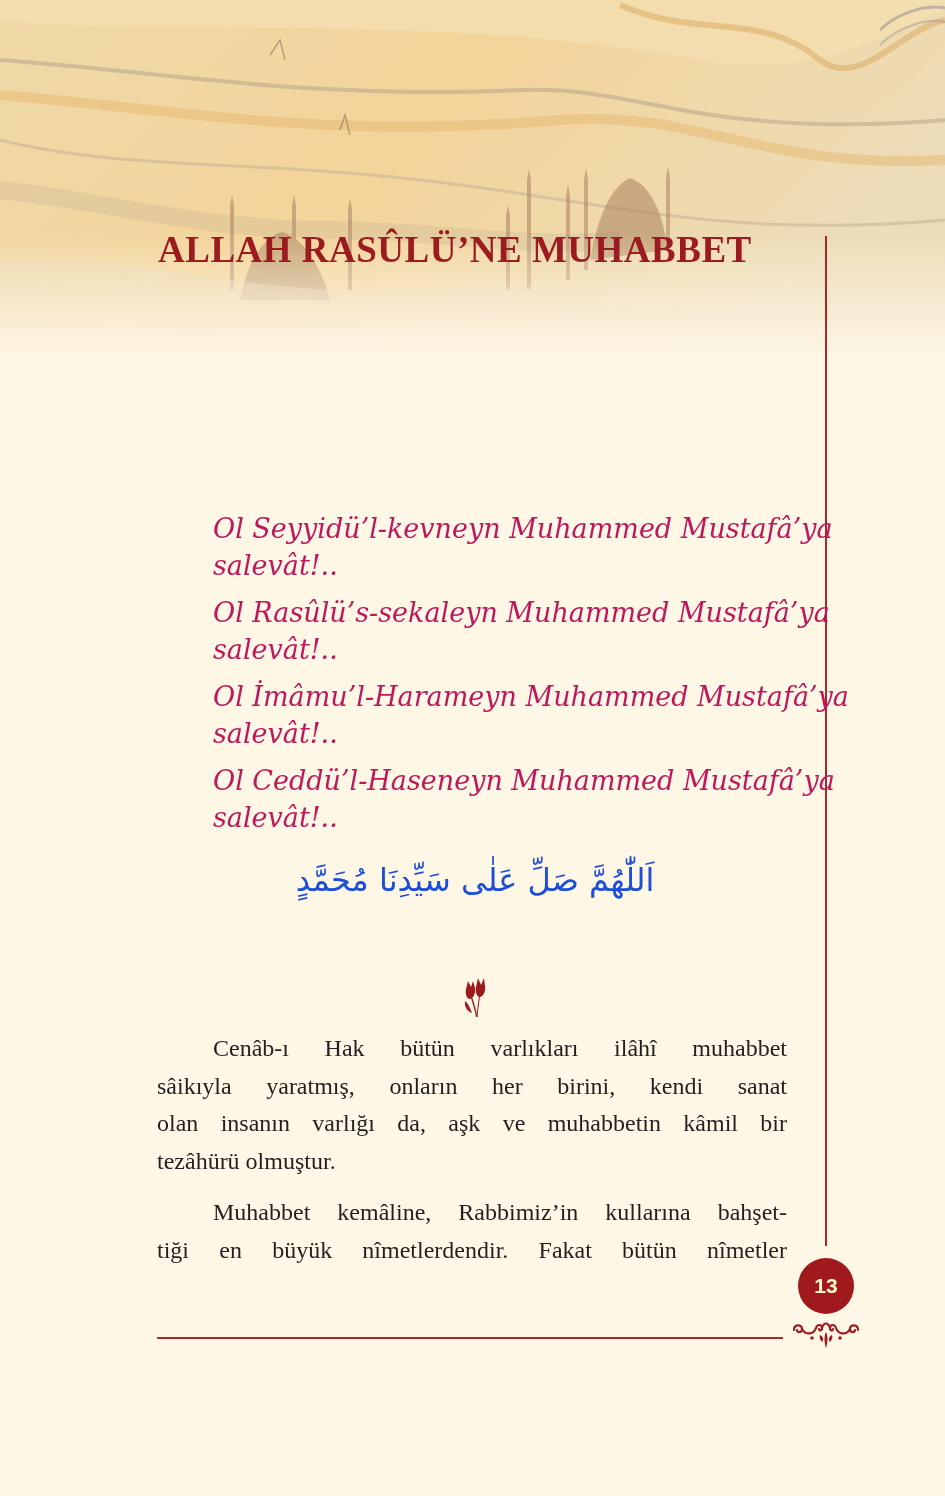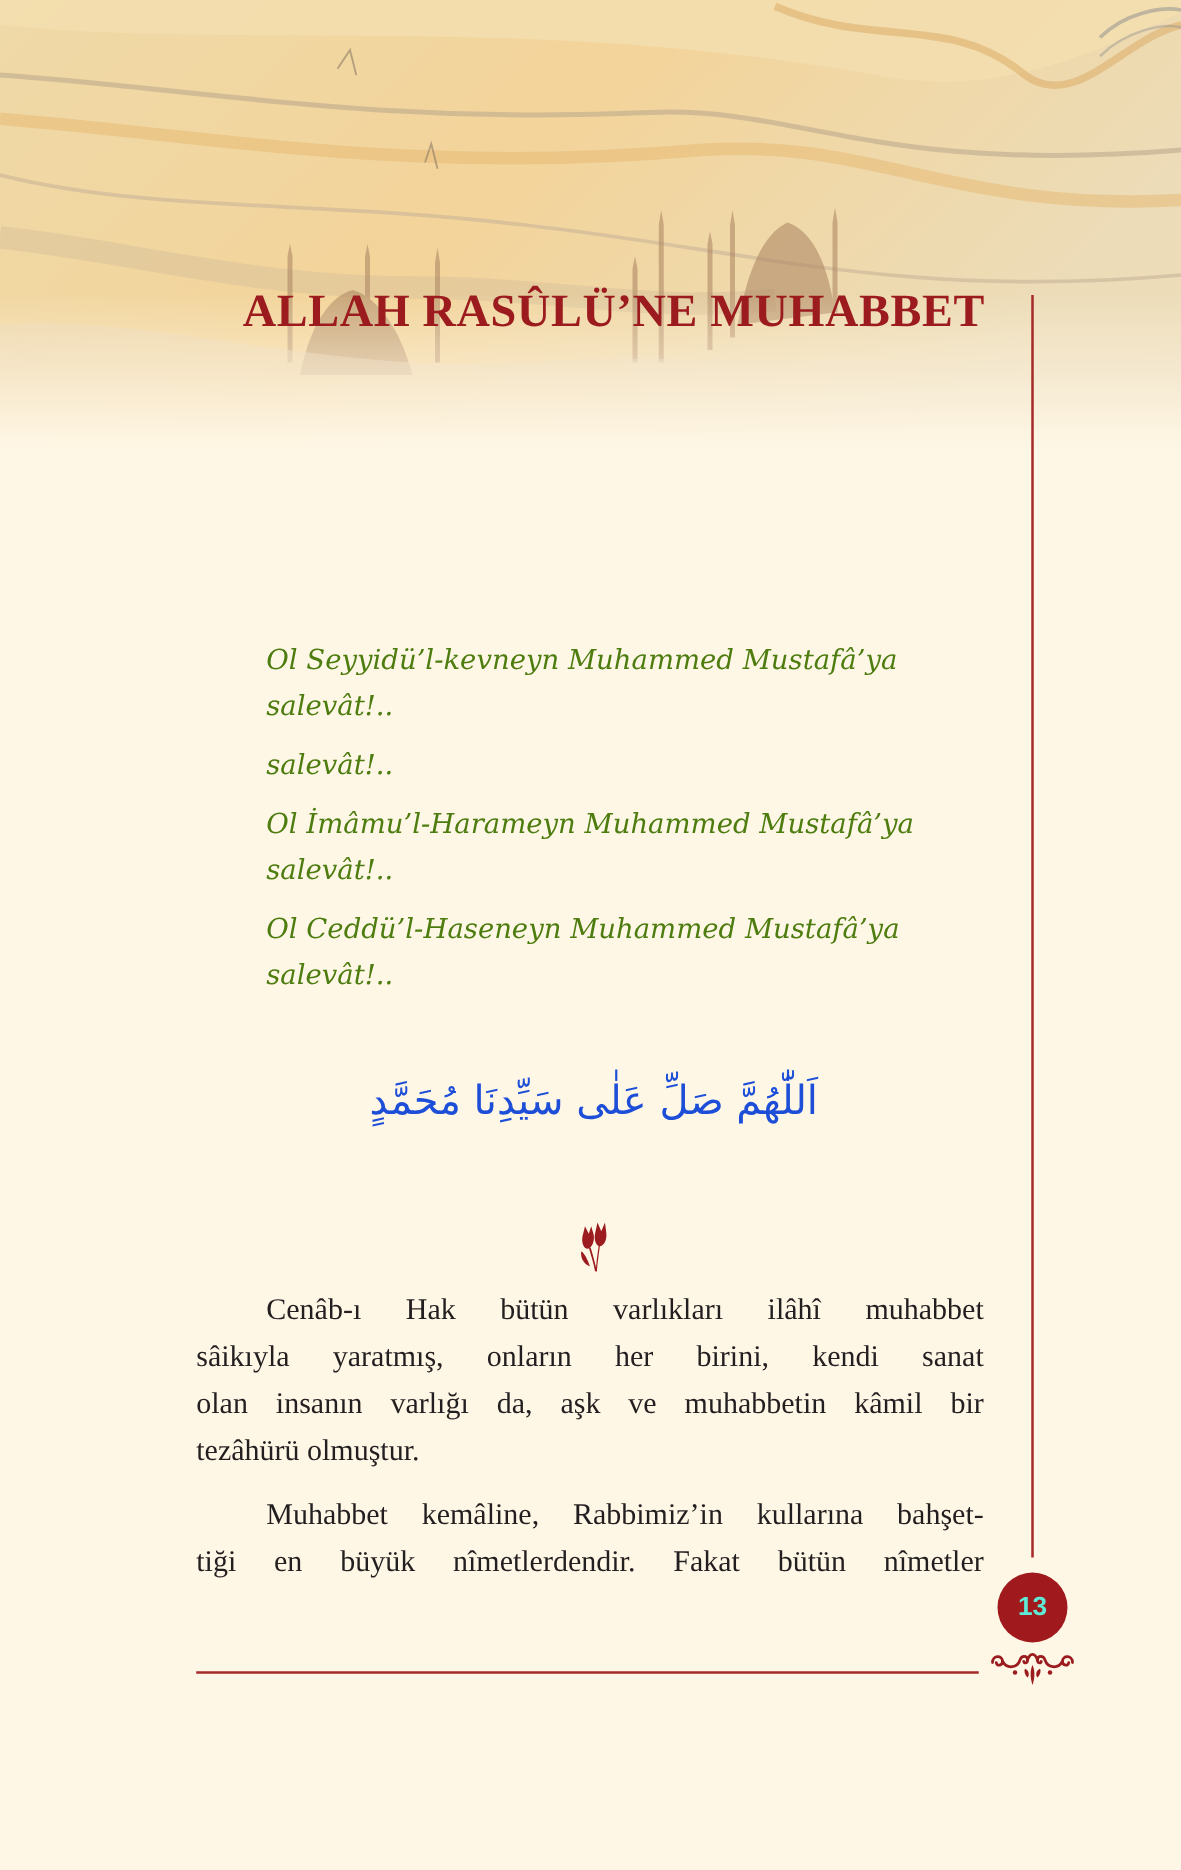--- a/index.html
+++ b/index.html
@@ -20,37 +20,36 @@
       position: absolute;
       left: 158px; top: 226px;
       width: 630px;
       font-family: "Liberation Serif", "DejaVu Serif", serif;
       font-weight: bold;
       font-size: 37px;
       letter-spacing: 0.5px;
       color: #9b1b1e;
       white-space: nowrap;
       line-height: 48px;
-      text-align: right;
     }
     .vrule {
       position: absolute; left: 825px; top: 236px;
       width: 2px; height: 1010px; background: #a52a2a;
     }
     .verses {
       position: absolute; left: 213px; top: 510px; width: 600px;
     }
     .verse { margin-bottom: 10px; }
     .verse-line {
       font-family: "DejaVu Serif", serif;
       font-style: italic;
-      font-size: 22px;
+      font-size: 27px;
       line-height: 37px;
       white-space: nowrap;
-      color: #4d7c0f;
+      color: #be185d;
     }
     .arabic {
       position: absolute; left: 250px; top: 855px; width: 450px;
       text-align: center; direction: rtl;
       font-family: "DejaVu Sans", sans-serif;
       font-size: 32px; line-height: 50px; color: #1d4ed8;
     }
     .tulip {
       position: absolute; left: 458px; top: 975px; width: 40px; height: 44px;
     }
@@ -60,21 +59,21 @@
       font-size: 24px; line-height: 37.5px; color: #231f20;
     }
     .para { text-align: justify; margin: 0 0 14px 0; }
     .para .ln { display: block; text-align: justify; text-align-last: justify; white-space: nowrap; }
     .para .ln.last { text-align-last: left; }
     .para .ln.indent { padding-left: 56px; }
     .page-number {
       position: absolute; left: 798px; top: 1258px;
       width: 56px; height: 56px; border-radius: 50%;
       background: #a01a1d;
-      color: #5eead4;
+      color: #fef9c3;
       font-family: "Liberation Sans", "DejaVu Sans", sans-serif;
       font-weight: bold; font-size: 21px;
       display: flex; align-items: center; justify-content: center;
     }
     .hrule {
       position: absolute; left: 157px; top: 1337px;
       width: 626px; height: 2px; background: #a52a2a;
     }
     .ornament {
       position: absolute; left: 790px; top: 1318px; width: 72px; height: 34px;
@@ -128,20 +127,21 @@
 <div class="page-title">ALLAH RASÛLÜ’NE MUHABBET</div>
 
 <div class="vrule"></div>
 
 <div class="verses">
   <div class="verse">
     <div class="verse-line">Ol Seyyidü’l-kevneyn Muhammed Mustafâ’ya</div>
     <div class="verse-line">salevât!..</div>
   </div>
   <div class="verse">
+    <div class="verse-line">Ol Rasûlü’s-sekaleyn Muhammed Mustafâ’ya</div>
     <div class="verse-line">salevât!..</div>
   </div>
   <div class="verse">
     <div class="verse-line">Ol İmâmu’l-Harameyn Muhammed Mustafâ’ya</div>
     <div class="verse-line">salevât!..</div>
   </div>
   <div class="verse">
     <div class="verse-line">Ol Ceddü’l-Haseneyn Muhammed Mustafâ’ya</div>
     <div class="verse-line">salevât!..</div>
   </div>

